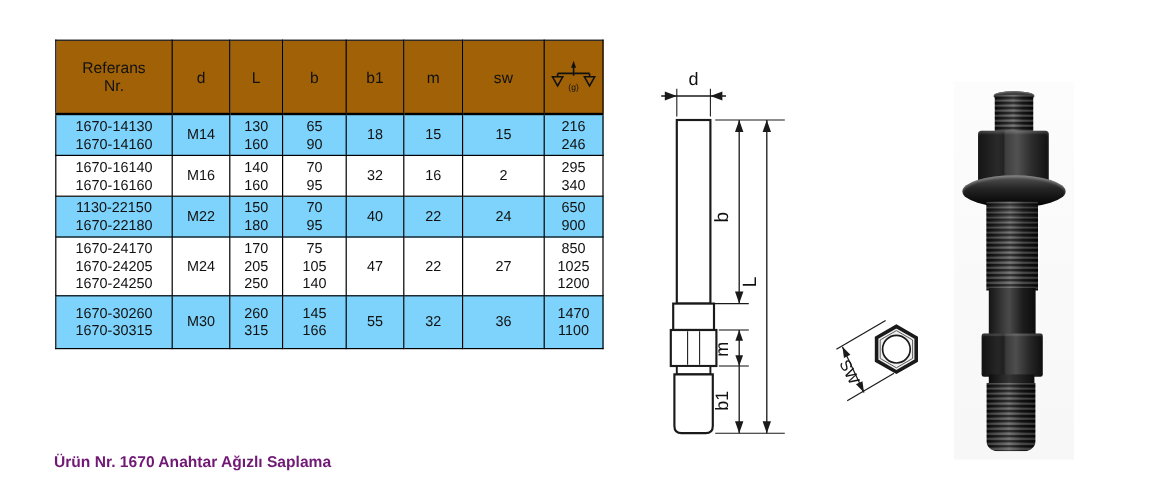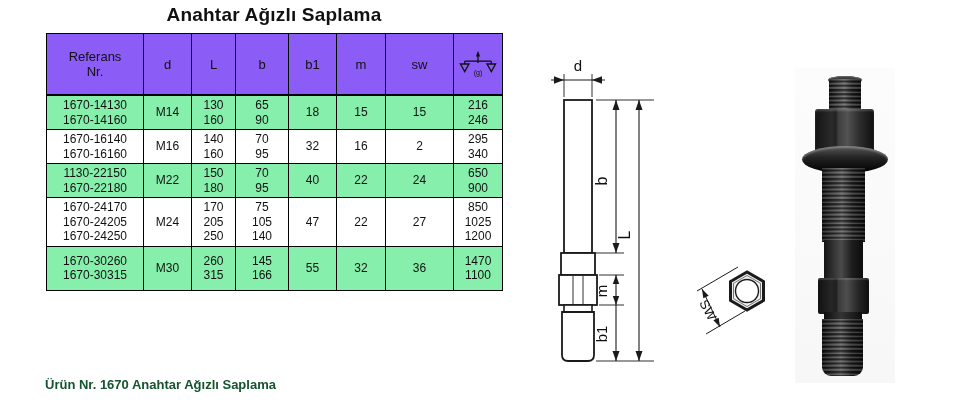--- a/index.html
+++ b/index.html
@@ -7,29 +7,29 @@
   .page { position:relative; width:960px; height:407px; background:#fff; overflow:hidden; }
 
   .title { position:absolute; left:46px; top:4px; width:456px; text-align:center;
            font-size:19px; font-weight:bold; color:#111; letter-spacing:0.2px; }
 
   table.spec { position:absolute; left:46px; top:33px; width:456px;
                border-collapse:collapse; table-layout:fixed; }
   table.spec th, table.spec td { border:1px solid #000; text-align:center;
                vertical-align:middle; white-space:pre-line; color:#111; }
   table.spec thead th { height:44px; font-weight:normal; font-size:13px;
-               border-bottom:2px solid #000; background:#8b5cf6; }
+               border-bottom:2px solid #000; background:#a16207; }
   table.spec td { font-size:12px; line-height:14.5px; padding:2px 0; }
-  table.spec tbody tr.shaded { background:#86efac; }
+  table.spec tbody tr.shaded { background:#7dd3fc; }
   table.spec tbody tr:last-child td { padding:7px 0; }
 
   col.c-ref{width:97px;} col.c-d{width:48px;} col.c-L{width:44px;} col.c-b{width:53px;}
   col.c-b1{width:48px;} col.c-m{width:49px;} col.c-sw{width:68px;} col.c-wt{width:49px;}
 
-  .footer { position:absolute; left:45px; top:377px; font-size:13px; font-weight:bold; color:#14532d; }
+  .footer { position:absolute; left:45px; top:377px; font-size:13px; font-weight:bold; color:#701a75; }
 
   .drawing { position:absolute; left:530px; top:45px; }
   .hexview { position:absolute; left:685px; top:250px; }
 
   
   .photo { position:absolute; left:795px; top:68px; width:100px; height:315px;
            background:linear-gradient(180deg,#fcfcfc,#f7f7f7); }
   .photo div { position:absolute; }
   .p-stub-cap { left:33px; top:8px;  width:34px; height:8px; border-radius:50%;
                 background:#3c3c3c; box-shadow:inset 0 1px 1px #6a6a6a; }
@@ -53,21 +53,20 @@
   .p-neck { left:29px; top:244px; width:38px; height:9px; background:linear-gradient(90deg,#0d0d0d,#343434 45%,#0d0d0d); }
   .p-bot { left:27px; top:251px; width:41px; height:57px; border-radius:0 0 9px 9px;
            background:repeating-linear-gradient(180deg, rgba(255,255,255,.18) 0 1px, rgba(0,0,0,.42) 2px 3px, rgba(255,255,255,.04) 3.5px 4.2px),
                       linear-gradient(90deg,#0d0d0d,#474747 38%,#565656 46%,#202020 72%,#080808); }
 </style>
 </head>
 <body>
 
 <div class="page">
 
-  <div class="title">Anahtar Ağızlı Saplama</div>
 
   <table class="spec">
     <colgroup>
       <col class="c-ref">
         <col class="c-d">
         <col class="c-L">
         <col class="c-b">
       <col class="c-b1">
         <col class="c-m">
         <col class="c-sw">

